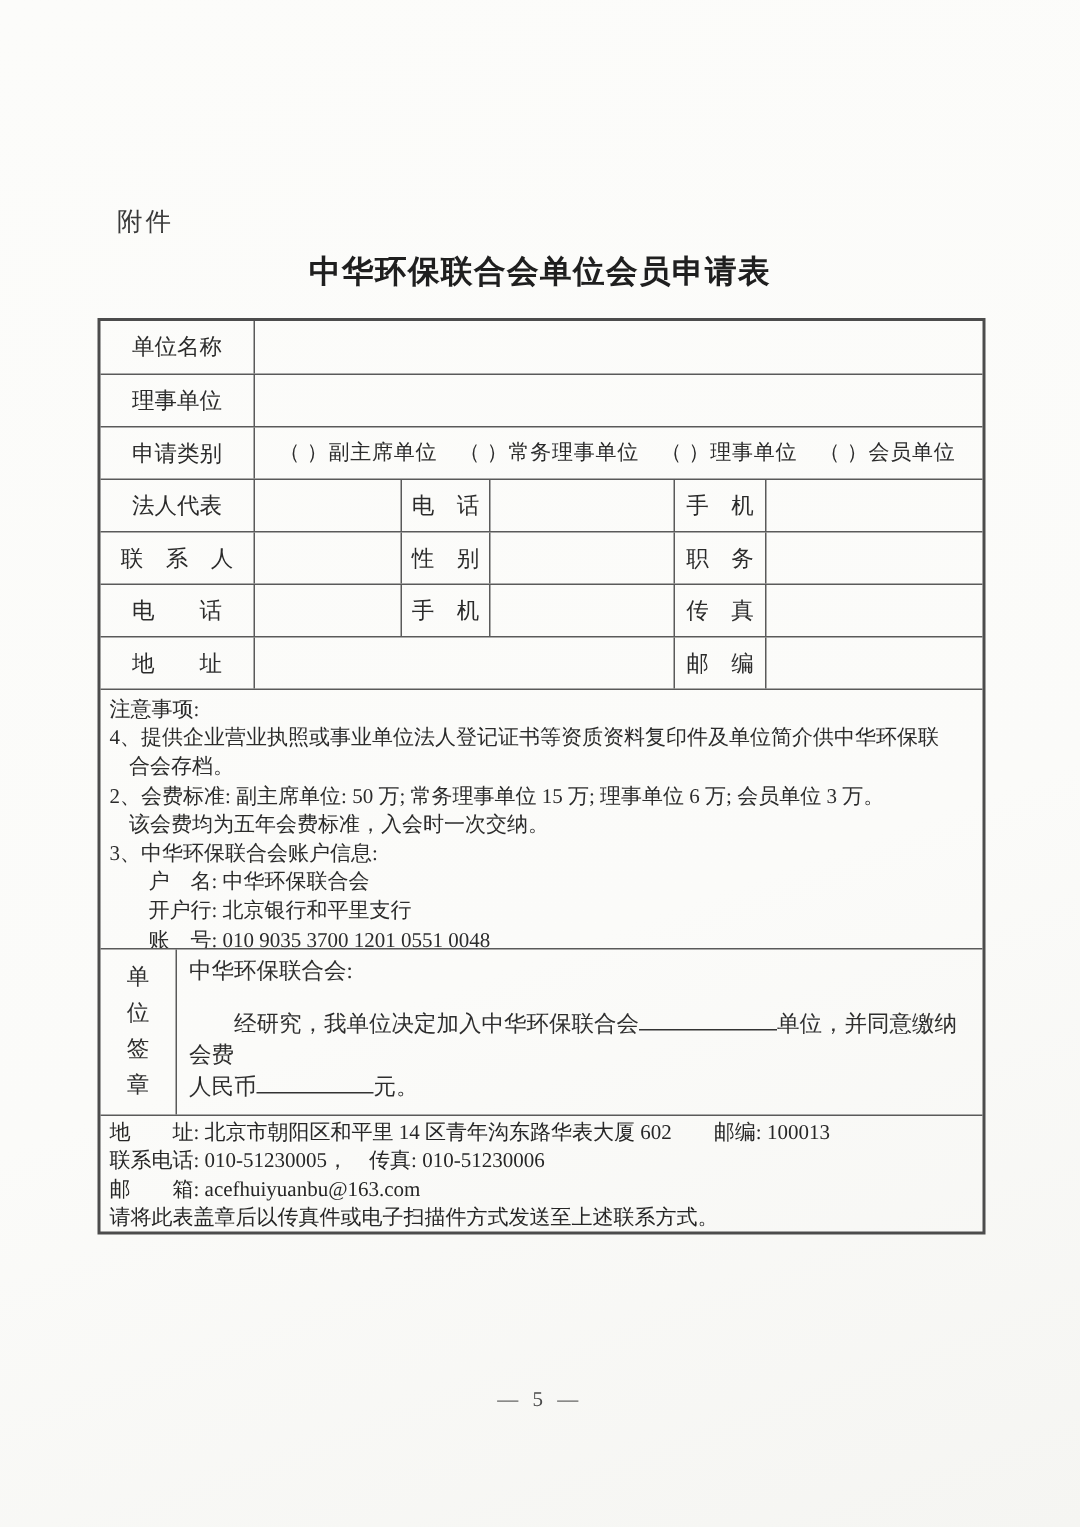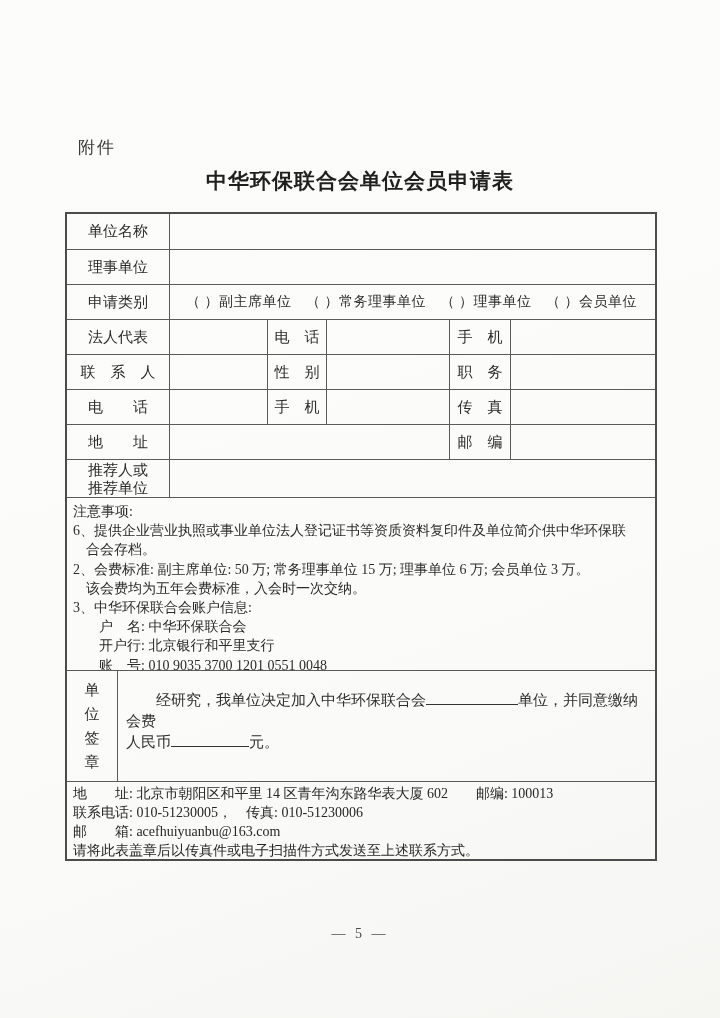--- a/index.html
+++ b/index.html
@@ -123,46 +123,42 @@
     </div>
 
 
     <div class="row h35">
       <div class="cell w-label lbl">地　　址</div>
       <div class="cell w-vwide"></div>
       <div class="cell w-l3 lbl">邮　编</div>
       <div class="cell grow"></div>
     </div>
 
-    <div class="row h38">
-      <div class="cell w-label lbl pre">推荐人或
-推荐单位</div>
-      <div class="cell grow"></div>
-    </div>
 
     <div class="row h-notes">
       <div class="cell grow notes">
         <div>注意事项:</div>
-        <div>6、提供企业营业执照或事业单位法人登记证书等资质资料复印件及单位简介供中华环保联</div>
+        <div>4、提供企业营业执照或事业单位法人登记证书等资质资料复印件及单位简介供中华环保联</div>
         <div class="ind1">合会存档。</div>
         <div>2、会费标准: 副主席单位: 50 万; 常务理事单位 15 万; 理事单位 6 万;  会员单位 3 万。</div>
         <div class="ind1">该会费均为五年会费标准，入会时一次交纳。</div>
         <div>3、中华环保联合会账户信息:</div>
         <div class="ind2">户　名: 中华环保联合会</div>
         <div class="ind2">开户行: 北京银行和平里支行</div>
         <div class="ind2">账　号: 010 9035 3700 1201 0551 0048</div>
       </div>
     </div>
 
     <div class="row h-sig">
       <div class="cell w-seal seal pre">单
 位
 签
 章</div>
       <div class="cell grow sig-content">
+        <div>中华环保联合会:</div>
         <div class="sig-body">
           <span class="indent"></span><span>经研究，我单位决定加入中华环保联合会</span><span class="blank b1"></span><span>单位，并同意缴纳会费</span><br>
           <span>人民币</span><span class="blank b2"></span><span>元。</span>
         </div>
 
       </div>
     </div>
 
     <div class="row h-contact">
       <div class="cell grow contact">

